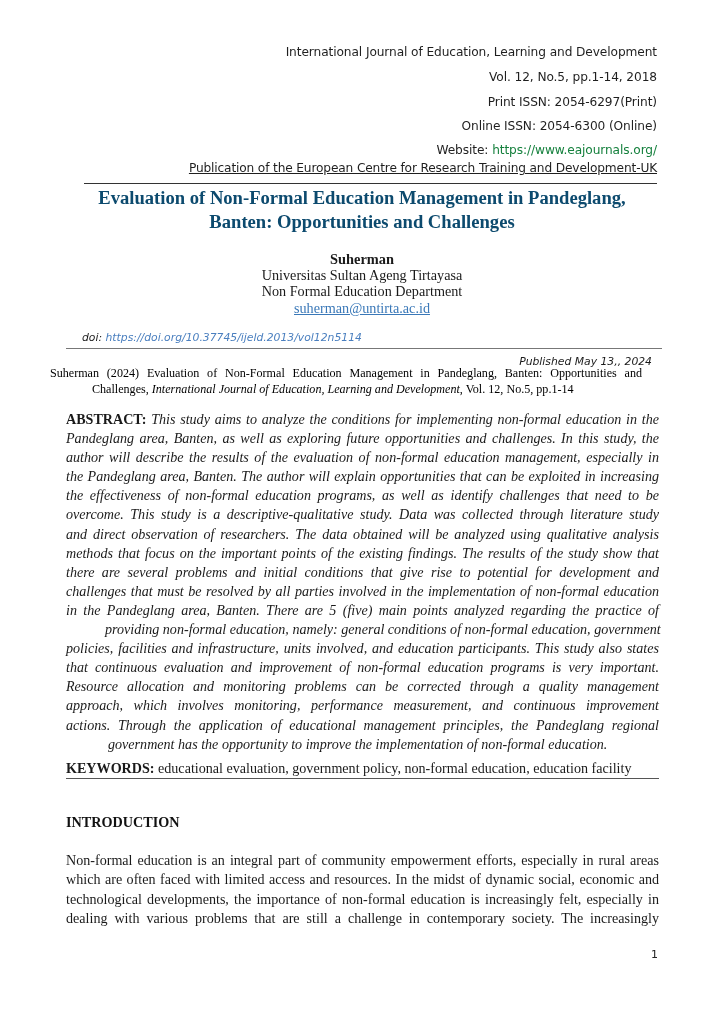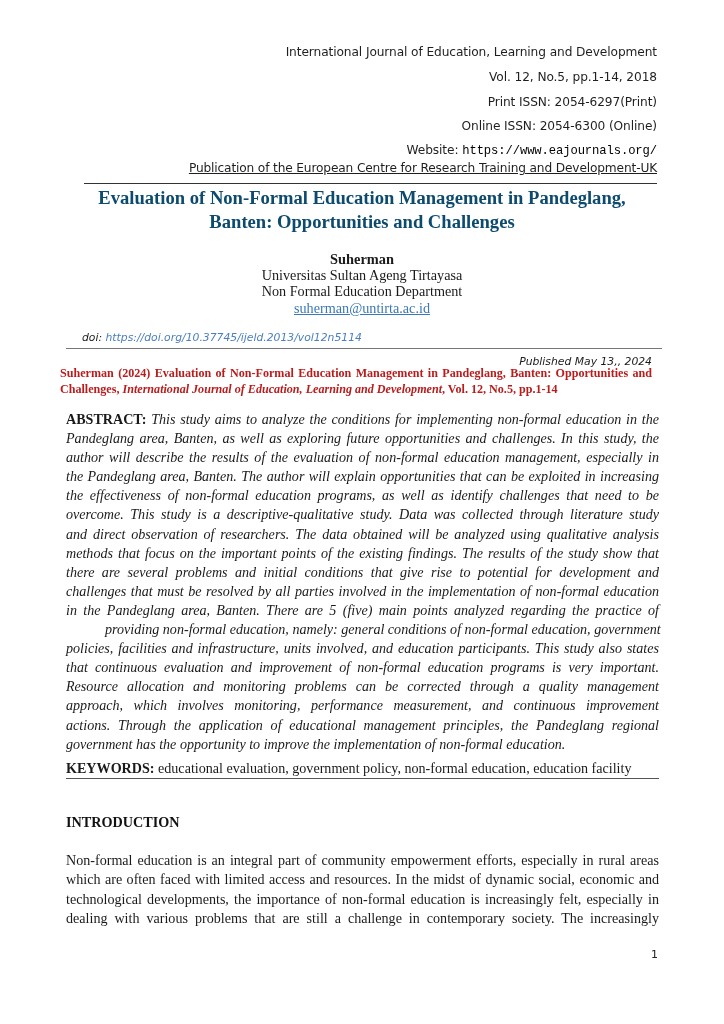--- a/index.html
+++ b/index.html
@@ -1,20 +1,20 @@
 <!DOCTYPE html>
 <html><head>
   <meta charset="utf-8">
   <style>
     html, body { margin: 0; padding: 0; background: #ffffff; }
     body { width: 724px; height: 1024px; position: relative; overflow: hidden; color: #1a1a1a; }
     .page { position: absolute; left: 0; top: 0; width: 724px; height: 1024px; background: #fff; }
 
     .hdr { position: absolute; right: 67px; text-align: right; font-family: "DejaVu Sans", sans-serif; font-size: 12.2px; color: #1f1f1f; letter-spacing: -0.1px; white-space: nowrap; }
-    .hdr .link { color: #000000; font-family: Liberation Mono, monospace; }
+    .hdr .link { color: #15803d; }
     #h1 { top: 45px; }
     #h2 { top: 70px; }
     #h3 { top: 95px; }
     #h4 { top: 119px; }
     #h5 { top: 143px; }
     .pubrule { position: absolute; left: 84px; right: 67px; top: 167px; border-bottom: 1px solid #333; height: 16px; }
     #h6 { position: absolute; right: 67px; top: 161px; font-family: "DejaVu Sans", sans-serif; font-size: 12.2px; color: #1f1f1f; white-space: nowrap; letter-spacing: -0.15px; }
 
     .title { position: absolute; left: 60px; width: 604px; top: 186px; text-align: center; font-family: "Liberation Serif", serif; font-weight: bold; font-size: 18.6px; line-height: 24px; color: #0c4a6e; }
 
@@ -23,39 +23,39 @@
     #aff1 { top: 267px; }
     #aff2 { top: 283px; }
     #email { top: 300px; }
     #email span { color: #3a78b8; text-decoration: underline; }
 
     .doirow { position: absolute; left: 66px; right: 62px; top: 330px; height: 18px; border-bottom: 1.5px solid #777; font-family: "DejaVu Sans", sans-serif; font-style: italic; font-size: 10.8px; color: #1a1a1a; }
     .doirow .doi { position: absolute; left: 16px; top: 1px; white-space: nowrap; }
     .doirow .doi .link { color: #4a7fbf; }
     .doirow .pub { position: absolute; right: 10px; top: 1px; white-space: nowrap; margin-top: 24px; }
 
-    .cite { position: absolute; left: 60px; width: 592px; top: 365px; font-family: "Liberation Serif", serif; font-size: 12.1px; line-height: 16px; text-align: justify; color: #b91c1c; font-weight: bold; }
+    .cite { position: absolute; left: 50px; width: 592px; top: 365px; font-family: "Liberation Serif", serif; font-size: 12.1px; line-height: 16px; text-align: justify; color: #000000; }
     .cite i { font-style: italic; }
 
     .abstract { position: absolute; left: 66px; width: 593px; top: 410px; font-family: "Liberation Serif", serif; font-size: 14.1px; line-height: 19.1px; text-align: justify; color: #1a1a1a; }
     .abstract b { font-style: normal; font-weight: bold; }
     .abstract .body { font-style: italic; }
 
     .kw { position: absolute; left: 66px; width: 593px; top: 759px; height: 19px; border-bottom: 1.2px solid #555; font-family: "Liberation Serif", serif; font-size: 14.1px; line-height: 18px; white-space: nowrap; color: #1a1a1a; }
     .kw b { font-weight: bold; }
 
     .intro-h { position: absolute; left: 66px; top: 814px; font-family: "Liberation Serif", serif; font-weight: bold; font-size: 14.2px; color: #111; }
 
     .intro { position: absolute; left: 66px; width: 593px; top: 851px; font-family: "Liberation Serif", serif; font-size: 14.1px; line-height: 19.3px; text-align: justify; color: #1a1a1a; }
 
     .pnum { position: absolute; left: 651px; top: 948px; font-family: "DejaVu Sans", sans-serif; font-size: 11px; color: #222; }
 
     
     .line { display: block; text-align: justify; text-align-last: justify; white-space: nowrap; }
-    .line.last { text-align-last: left; }
+    .line.last { text-align-last: left; margin-left: 42px; }
   </style>
 </head>
 <body>
 
 <div class="page">
 
   <div class="hdr" id="h1">International Journal of Education, Learning and Development</div>
   <div class="hdr" id="h2">Vol. 12, No.5, pp.1-14, 2018</div>
   <div class="hdr" id="h3">Print ISSN: 2054-6297(Print)</div>
   <div class="hdr" id="h4">Online ISSN: 2054-6300 (Online)</div>

